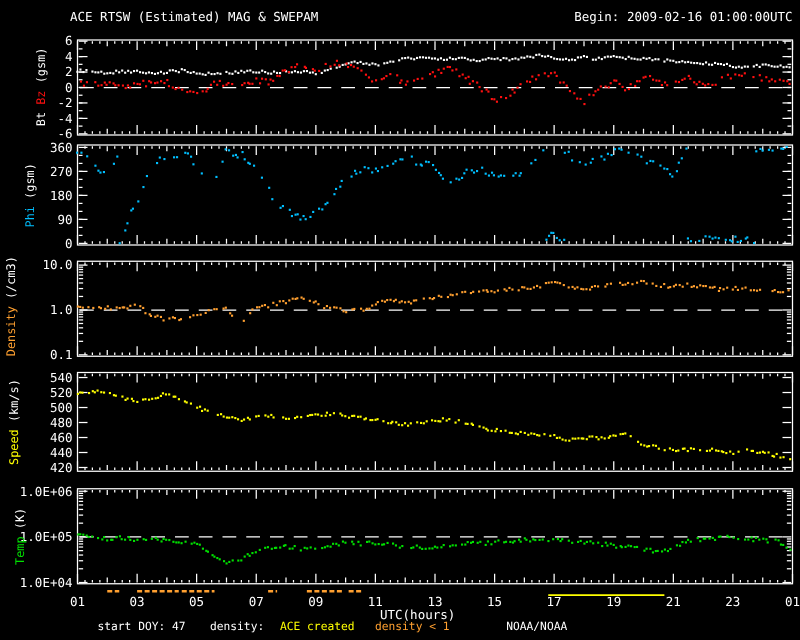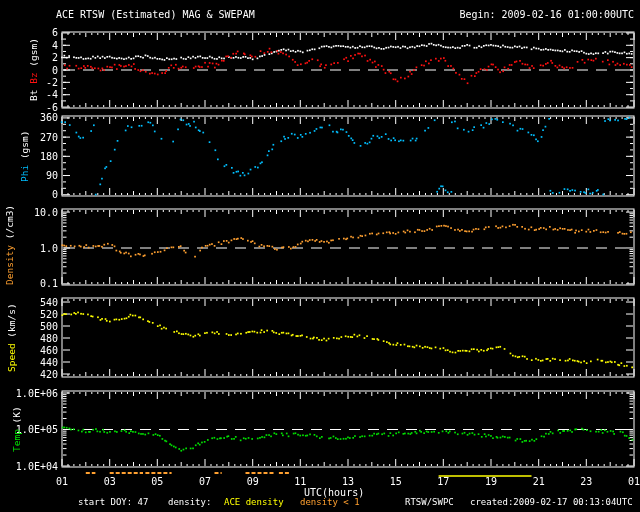--- a/index.html
+++ b/index.html
@@ -2428,22 +2428,21 @@
       <line x1="214.5" y1="473" x2="221.7" y2="473" stroke="#ffa030" stroke-width="2" stroke-dasharray="4,2"></line>
       <line x1="245.5" y1="473" x2="274.1" y2="473" stroke="#ffa030" stroke-width="2" stroke-dasharray="4,2"></line>
       <line x1="278.9" y1="473" x2="290.8" y2="473" stroke="#ffa030" stroke-width="2" stroke-dasharray="4,2"></line>
       <line x1="438.6" y1="476" x2="531.5" y2="476" stroke="#ffff00" stroke-width="1.4"></line>
     </svg>
 
   <div class="utc">UTC(hours)</div>
 
   <div class="foot" style="left:78px">start DOY: 47</div>
   <div class="foot" style="left:168px">density:</div>
-  <div class="foot" style="left:224px;color:#ffff00">ACE density</div>
+  <div class="foot" style="left:224px;color:#ffff00">ACE created</div>
   <div class="foot" style="left:300px;color:#ffa030">density &lt; 1</div>
-  <div class="foot" style="left:405px">RTSW/SWPC</div>
-  <div class="foot" style="left:470px">created:2009-02-17 00:13:04UTC</div>
+  <div class="foot" style="left:405px">NOAA/NOAA</div>
 <div class="vlabel" style="left: 28px; top: 32px; height: 76px;"><span style="color: rgb(255, 255, 255);">Bt </span><span style="color: rgb(255, 16, 16);">Bz</span><span style="color: rgb(255, 255, 255);"> (gsm)</span></div>
     <div class="vlabel" style="left: 19px; top: 116px; height: 80px;"><span style="color: rgb(0, 191, 255);">Phi</span><span style="color: rgb(255, 255, 255);"> (gsm)</span></div>
     <div class="vlabel" style="left: 4px; top: 209px; height: 76px;"><span style="color: rgb(255, 160, 48);">Density</span><span style="color: rgb(255, 255, 255);"> (/cm3)</span></div>
     <div class="vlabel" style="left: 6px; top: 298px; height: 79px;"><span style="color: rgb(255, 255, 0);">Speed</span><span style="color: rgb(255, 255, 255);"> (km/s)</span></div>
     <div class="vlabel" style="left: 11px; top: 391px; height: 76px;"><span style="color: rgb(0, 224, 0);">Temp</span><span style="color: rgb(255, 255, 255);"> (K)</span></div>
   </div>
 
 </body></html>

